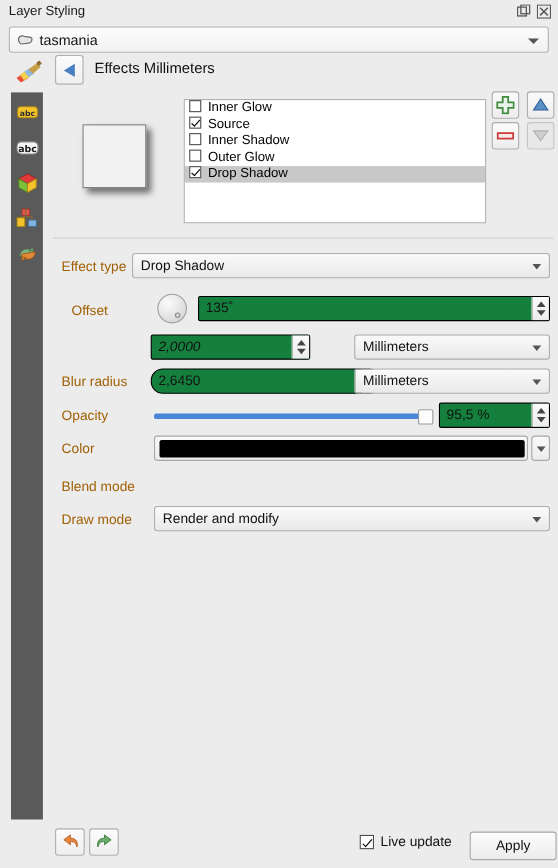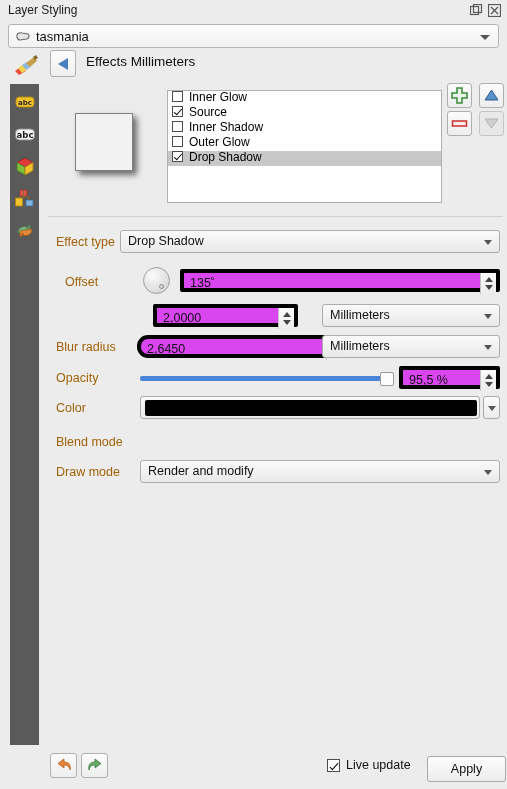--- a/index.html
+++ b/index.html
@@ -165,22 +165,22 @@
   }
   .combo .carrow {
     position: absolute; right: 7px; top: 9px;
     width: 0; height: 0;
     border-left: 4.5px solid transparent;
     border-right: 4.5px solid transparent;
     border-top: 5px solid #555;
   }
   .spin {
     position: absolute; height: 23px;
-    background: #d946ef;
-    border: 4px solid #000000; border-radius: 2px;
+    background: #15803d;
+    border: 1px solid #000000; border-radius: 2px;
   }
   .spin .stext {
     position: absolute; left: 6px; top: 3px;
     font-size: 12.5px; color: #111;
   }
   .spin .sbtns {
     position: absolute; right: 0; top: 0; width: 16px; height: 21px;
     background: linear-gradient(#fafafa, #ececec);
     border-left: 1px solid #c2c2c2;
     cursor: pointer;
@@ -434,21 +434,21 @@
     <span class="knob"></span>
   </div>
   <div class="spin" style="left:180px; top:269px; width:320px;">
     <span class="stext">135˚</span>
     <span class="sbtns">
       <span class="sup"></span>
       <span class="sdn"></span>
     </span>
   </div>
 
-  <div class="spin" style="left:153px; top:304px; width:145px;">
+  <div class="spin" style="left:137px; top:304px; width:145px;font-style:italic;">
     <span class="stext">2,0000</span>
     <span class="sbtns">
       <span class="sup"></span>
       <span class="sdn"></span>
     </span>
   </div>
   <div class="combo" style="left:322px; top:304px; width:178px;">
     <span class="ctext">Millimeters</span>
     <span class="carrow"></span>
   </div>

